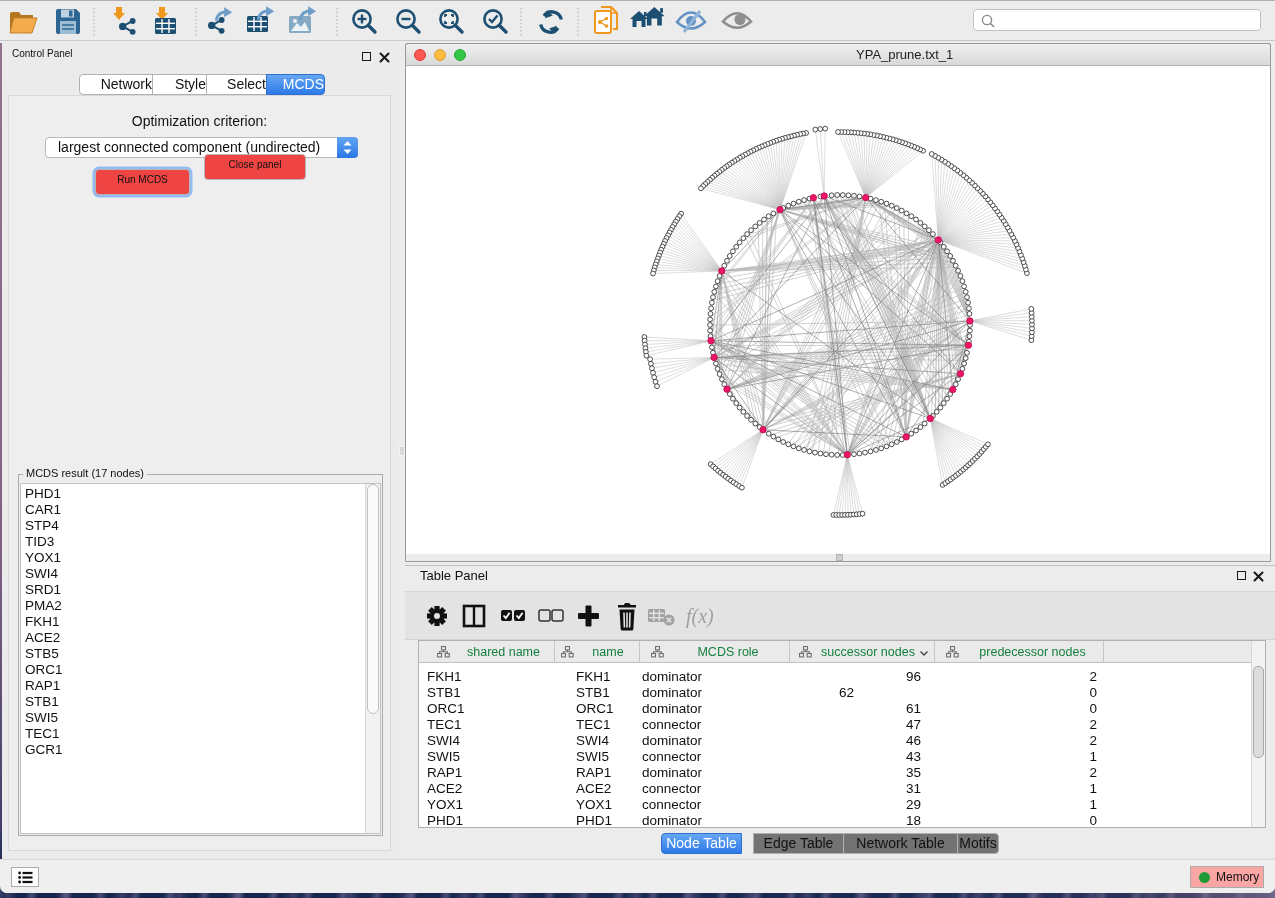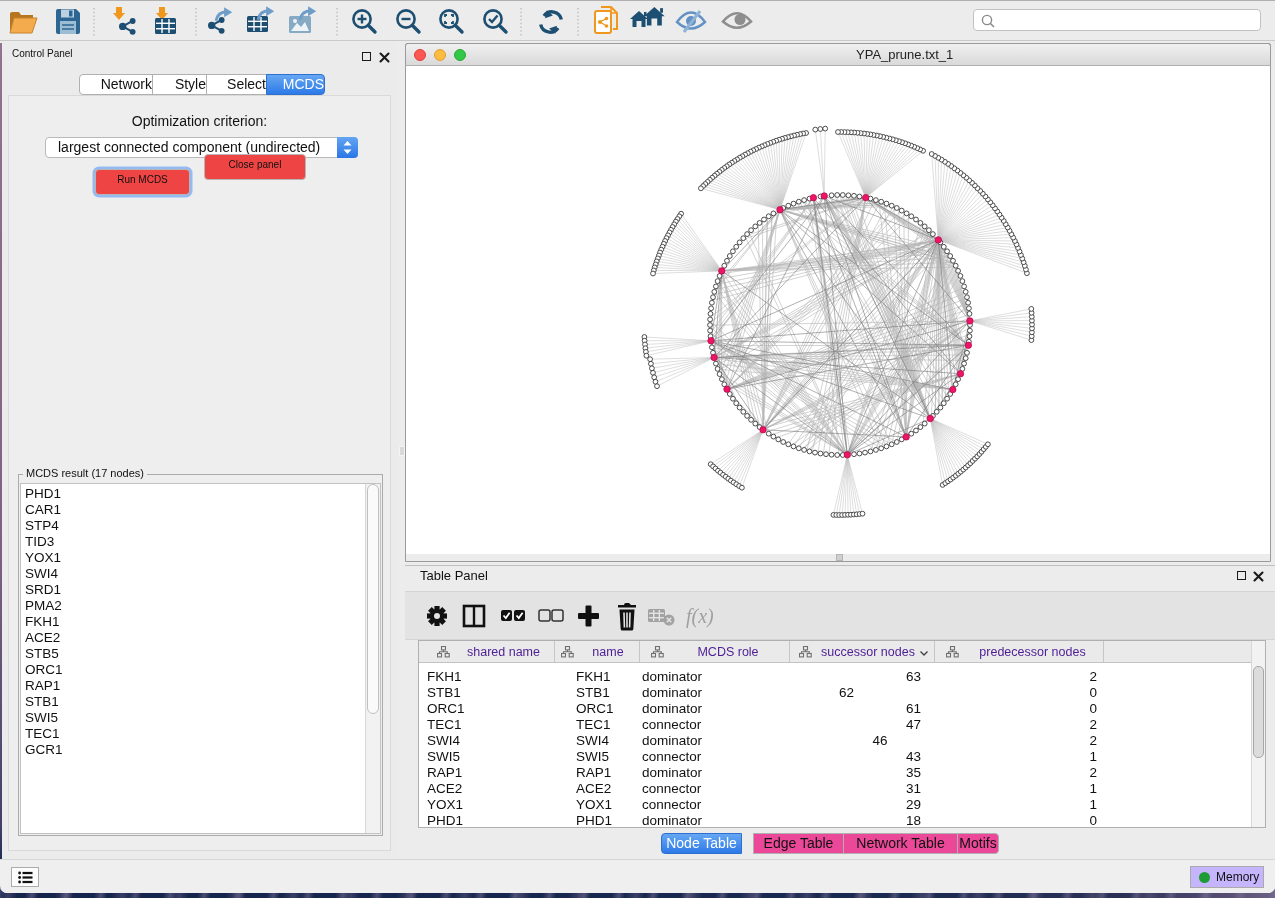--- a/index.html
+++ b/index.html
@@ -32,27 +32,27 @@
 .tbar{left:405px;top:43px;width:866px;height:23px;background:linear-gradient(180deg,#f0f0f0,#d9d9d9);border:1px solid #9a9a9a;border-bottom:1px solid #b1b1b1;border-radius:3px 3px 0 0}
 .light{position:absolute;top:48.5px;width:12px;height:12px;border-radius:50%}
 .ftitle{top:47px;font-size:13px;color:#222}
 .fbot{left:406px;top:554px;width:864px;height:7px;background:#ececec}
 .tp{left:405px;top:565px;width:870px;height:325px;background:#ececec;border-top:1px solid #bfbfbf}
 .tptitle{left:420px;top:568px;font-size:13px}
 .ttoolbar{left:405px;top:591px;width:870px;height:49px;background:#e3e3e3;border-top:1px solid #d4d4d4;border-bottom:1px solid #d4d4d4}
 .table{left:418px;top:640px;width:848px;height:188px;background:#fff;border:1px solid #b0b0b0}
 .thead{left:0;top:0;width:846px;height:22px;background:#eaeaea;border-bottom:1px solid #c2c2c2;font-size:12.5px}
 .hsep{position:absolute;top:0;width:1px;height:22px;background:#c6c6c6}
-.hcell{position:absolute;top:4px;font-size:12.5px;color:#4c1d95}
+.hcell{position:absolute;top:4px;font-size:12.5px;color:#15803d}
 .trow{position:absolute;font-size:13.5px;height:16px;line-height:16px}
-.btab{position:absolute;top:833px;height:21px;border:1px solid #b0b0b0;background:#ec4899;font-size:14px;text-align:center;line-height:19px}
+.btab{position:absolute;top:833px;height:21px;border:1px solid #b0b0b0;background:#737373;font-size:14px;text-align:center;line-height:19px}
 .tabsel{background:linear-gradient(180deg,#66a7f3,#2d7ae8)!important;color:#fff!important;border-color:#2f6fd0!important}
 .status{left:0;top:859px;width:1275px;height:34px;background:#efefef;border-top:1px solid #d6d6d6}
 .lbtn{left:11px;top:867px;width:28px;height:20px;background:#fdfdfd;border:1px solid #ababab}
-.mbtn{left:1190px;top:866px;width:74px;height:22px;background:#c4b5fd;border:1px solid #ababab;font-size:12px;line-height:20px}
+.mbtn{left:1190px;top:866px;width:74px;height:22px;background:#fca5a5;border:1px solid #ababab;font-size:12px;line-height:20px}
 </style></head><body>
 <div class="abs wall"></div>
 <div class="abs win">
 <div class="abs toolbar"></div>
     <svg class="abs" style="left:0;top:1px" width="1275" height="40" viewBox="0 0 1275 40">
       <g transform="translate(8,7)">
 <path d="M2 5 L2 25 L6 10 L25 10 L25 7 L13 7 L11 4 L4 4 Z" fill="#b5761f"></path>
 <path d="M2 25 L6 10 L29 10 L24 25 Z" fill="#f3ab4d"></path>
 <path d="M2 25 L6 10 L29 10 L24 25 Z" fill="none" stroke="#c8822a" stroke-width="1"></path>
 </g>
@@ -1172,41 +1172,41 @@
           <path d="M6.5 4 L6.5 5.8 M2.5 7.4 L2.5 5.8 L10.3 5.8 L10.3 7.4"></path>
         </g>
       </svg>
       <div class="hcell" style="left:543px;width:141px;text-align:center">predecessor nodes</div>
       <svg class="abs" style="left:500px;top:9px" width="10" height="7" viewBox="0 0 10 7">
         <path d="M1.5 1.5 L5 5 L8.5 1.5" fill="none" stroke="#444" stroke-width="1.4"></path>
       </svg>
       <div class="trow" style="left:8px;top:27.5px;width:120px">FKH1</div>
       <div class="trow" style="left:157px;top:27.5px;width:70px">FKH1</div>
       <div class="trow" style="left:223px;top:27.5px;width:120px">dominator</div>
-      <div class="trow" style="left:420px;top:27.5px;width:82px;text-align:right">63</div>
+      <div class="trow" style="left:420px;top:27.5px;width:82px;text-align:right">96</div>
       <div class="trow" style="left:596px;top:27.5px;width:82px;text-align:right">2</div>
       <div class="trow" style="left:8px;top:43.6px;width:120px">STB1</div>
       <div class="trow" style="left:157px;top:43.6px;width:70px">STB1</div>
       <div class="trow" style="left:223px;top:43.6px;width:120px">dominator</div>
       <div class="trow" style="left:420px;top:43.6px;width:82px;text-align:left">62</div>
       <div class="trow" style="left:596px;top:43.6px;width:82px;text-align:right">0</div>
       <div class="trow" style="left:8px;top:59.7px;width:120px">ORC1</div>
       <div class="trow" style="left:157px;top:59.7px;width:70px">ORC1</div>
       <div class="trow" style="left:223px;top:59.7px;width:120px">dominator</div>
       <div class="trow" style="left:420px;top:59.7px;width:82px;text-align:right">61</div>
       <div class="trow" style="left:596px;top:59.7px;width:82px;text-align:right">0</div>
       <div class="trow" style="left:8px;top:75.80000000000001px;width:120px">TEC1</div>
       <div class="trow" style="left:157px;top:75.80000000000001px;width:70px">TEC1</div>
       <div class="trow" style="left:223px;top:75.80000000000001px;width:120px">connector</div>
       <div class="trow" style="left:420px;top:75.80000000000001px;width:82px;text-align:right">47</div>
       <div class="trow" style="left:596px;top:75.80000000000001px;width:82px;text-align:right">2</div>
       <div class="trow" style="left:8px;top:91.9px;width:120px">SWI4</div>
       <div class="trow" style="left:157px;top:91.9px;width:70px">SWI4</div>
       <div class="trow" style="left:223px;top:91.9px;width:120px">dominator</div>
-      <div class="trow" style="left:420px;top:91.9px;width:82px;text-align:center">46</div>
+      <div class="trow" style="left:420px;top:91.9px;width:82px;text-align:right">46</div>
       <div class="trow" style="left:596px;top:91.9px;width:82px;text-align:right">2</div>
       <div class="trow" style="left:8px;top:108.0px;width:120px">SWI5</div>
       <div class="trow" style="left:157px;top:108.0px;width:70px">SWI5</div>
       <div class="trow" style="left:223px;top:108.0px;width:120px">connector</div>
       <div class="trow" style="left:420px;top:108.0px;width:82px;text-align:right">43</div>
       <div class="trow" style="left:596px;top:108.0px;width:82px;text-align:right">1</div>
       <div class="trow" style="left:8px;top:124.1px;width:120px">RAP1</div>
       <div class="trow" style="left:157px;top:124.1px;width:70px">RAP1</div>
       <div class="trow" style="left:223px;top:124.1px;width:120px">dominator</div>
       <div class="trow" style="left:420px;top:124.1px;width:82px;text-align:right">35</div>

